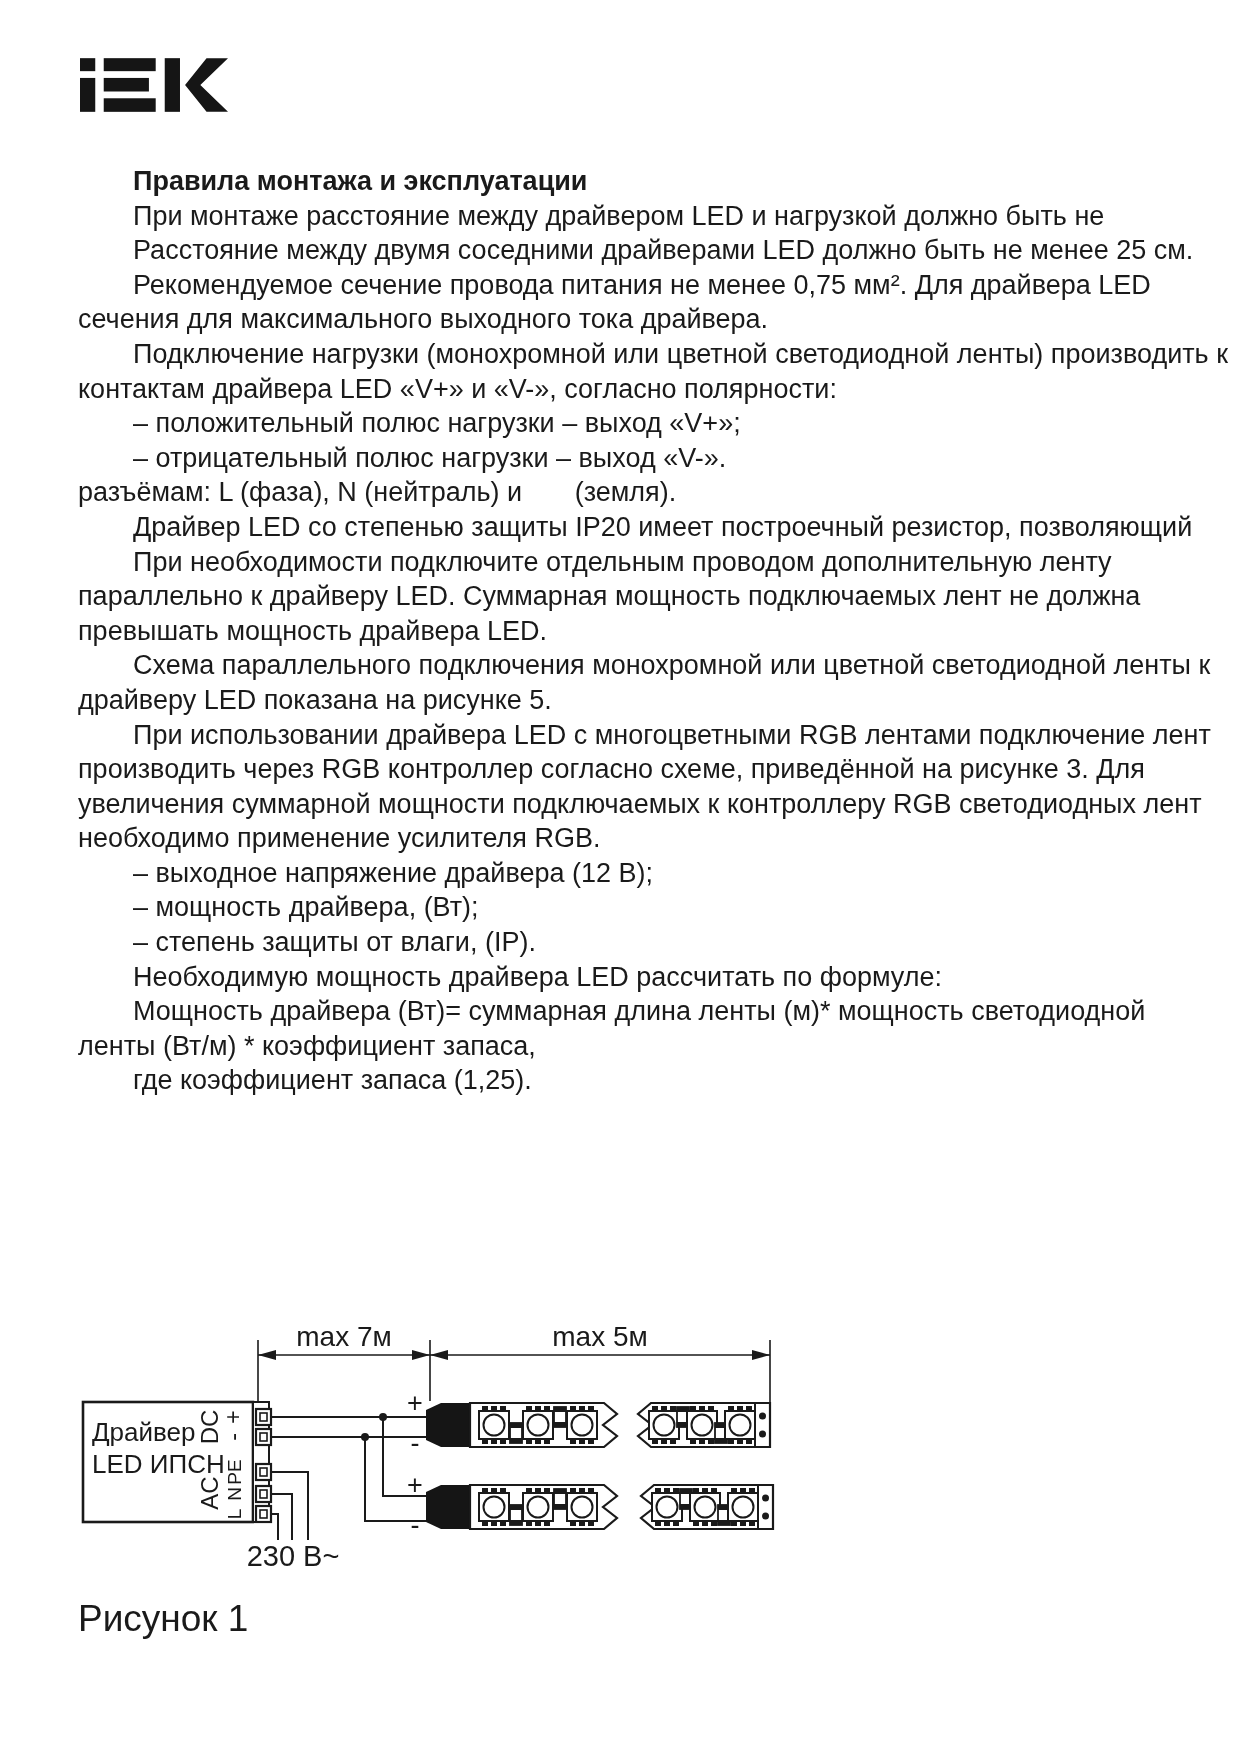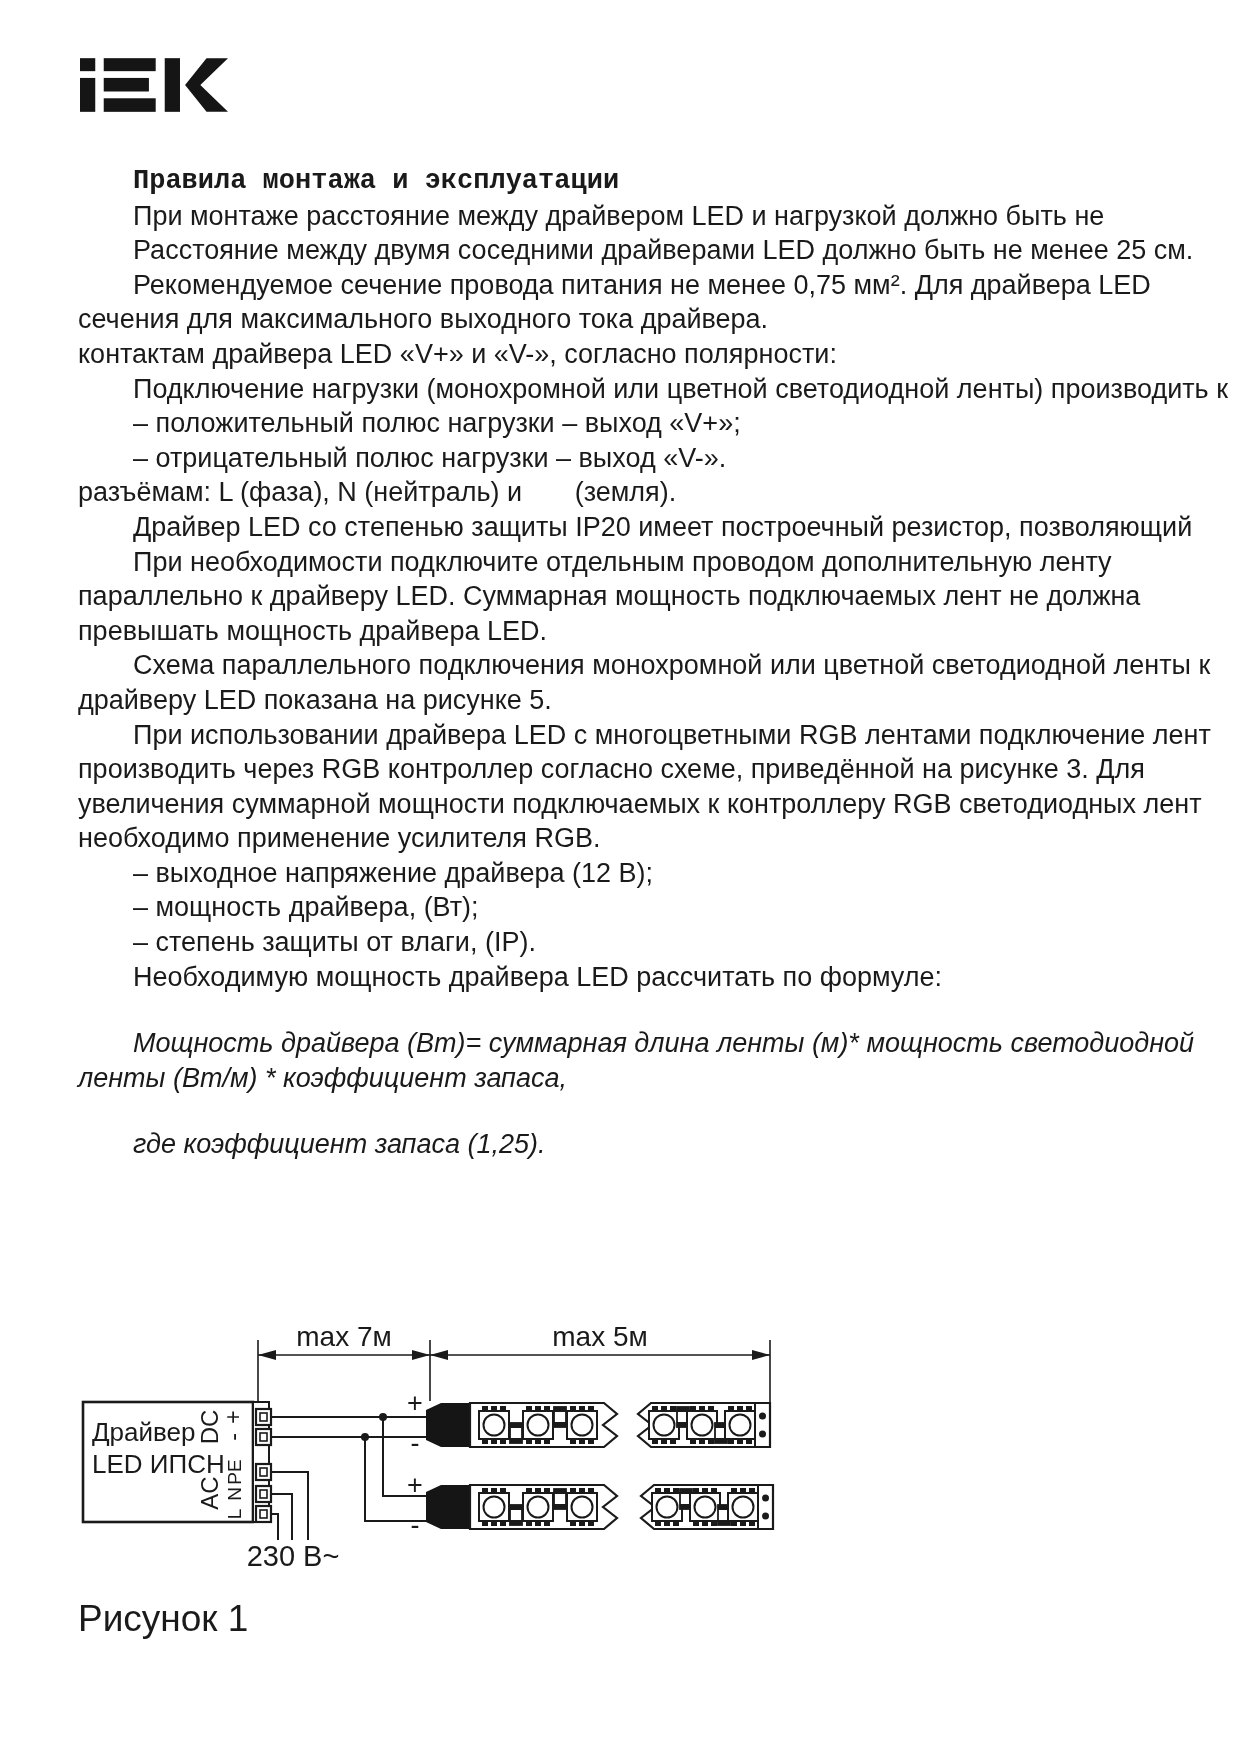--- a/index.html
+++ b/index.html
@@ -2,22 +2,22 @@
 <html><head>
 <meta charset="utf-8">
 <style>
   html,body{margin:0;padding:0;background:#fff;}
   .page{position:relative;width:1240px;height:1750px;background:#ffffff;overflow:hidden;
         font-family:"Liberation Sans","DejaVu Sans",sans-serif;color:#1a1a1a;}
   .logo{position:absolute;left:80px;top:58px;width:148px;height:54px;}
   .article{position:absolute;left:78px;top:164px;width:1085px;font-size:27px;}
   .line{height:34.6px;line-height:34.6px;white-space:nowrap;}
   .line.first{padding-left:55px;}
-  .para.title{font-weight:bold;font-family:Liberation Mono, monospace;}
-  .para.italic{font-style:italic;margin-top:32px;}
+  .para.title{font-weight:bold;}
+  .para.italic{}
   .figure-svg{position:absolute;left:60px;top:1300px;width:770px;height:290px;}
   .figure-svg text{fill:#1a1a1a;stroke:none;font-family:"Liberation Sans","DejaVu Sans",sans-serif;}
   .caption{position:absolute;left:78px;top:1598px;font-size:37px;}
 </style>
 </head>
 <body>
 
 <div class="page">
 
   <svg class="logo" viewBox="0 0 262 95" aria-hidden="true">
@@ -40,22 +40,22 @@
         <div class="line first">При монтаже расстояние между драйвером LED и нагрузкой должно быть не</div>
       </div>
       <div class="para body">
         <div class="line first">Расстояние между двумя соседними драйверами LED должно быть не менее 25 см.</div>
       </div>
       <div class="para body">
         <div class="line first">Рекомендуемое сечение провода питания не менее 0,75 мм². Для драйвера LED</div>
         <div class="line">сечения для максимального выходного тока драйвера.</div>
       </div>
       <div class="para body">
+        <div class="line first">Подключение нагрузки (монохромной или цветной светодиодной ленты) производить к</div>
         <div class="line">контактам драйвера LED «V+» и «V-», согласно полярности:</div>
-        <div class="line first">Подключение нагрузки (монохромной или цветной светодиодной ленты) производить к</div>
       </div>
       <div class="para body">
         <div class="line first">– положительный полюс нагрузки – выход «V+»;</div>
       </div>
       <div class="para body">
         <div class="line first">– отрицательный полюс нагрузки – выход «V-».</div>
       </div>
       <div class="para body">
         <div class="line">разъёмам: L (фаза), N (нейтраль) и&nbsp;&nbsp;&nbsp;&nbsp;&nbsp;&nbsp;&nbsp;(земля).</div>
       </div>

